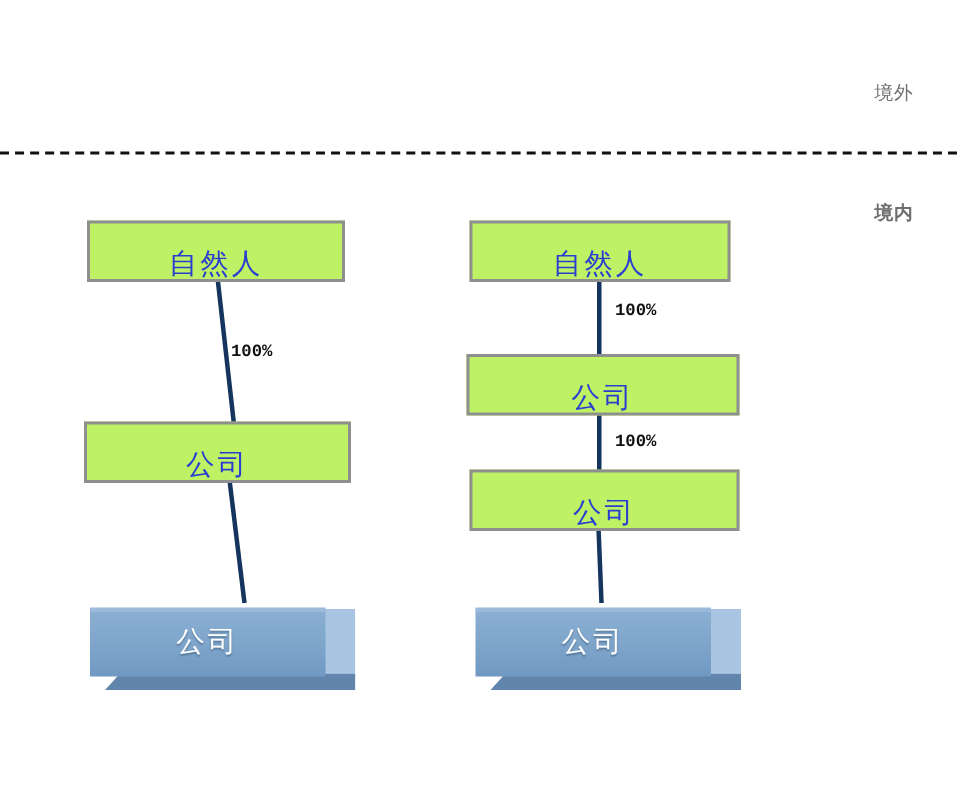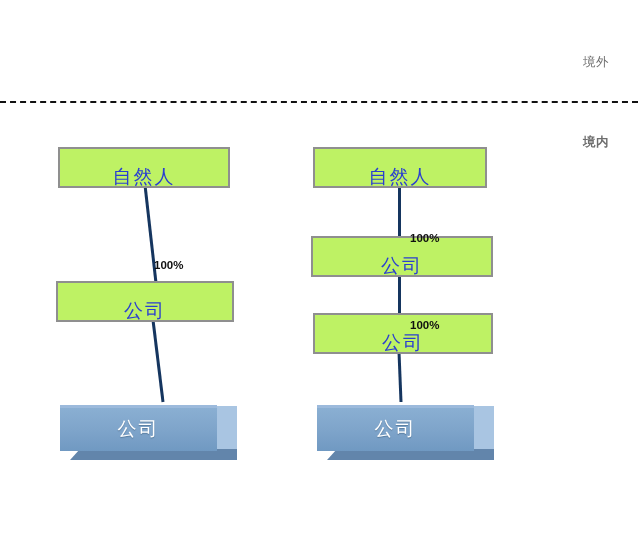--- a/index.html
+++ b/index.html
@@ -106,22 +106,21 @@
     z-index: 1;
     overflow: visible;
   }
   .pct-label {
     position: absolute;
     font-size: 11.5px;
     font-weight: bold;
     color: #101010;
     white-space: nowrap;
     z-index: 4;
-    font-family: Liberation Sans, sans-serif;
-    margin-top: 31px;
+    font-family: Liberation Mono, monospace;
   }
 </style>
 </head>
 <body>
 
 <div id="canvas">
 
   <div class="divider"></div>
   <div class="region-label region-offshore">境外</div>
   <div class="region-label region-onshore">境内</div>

